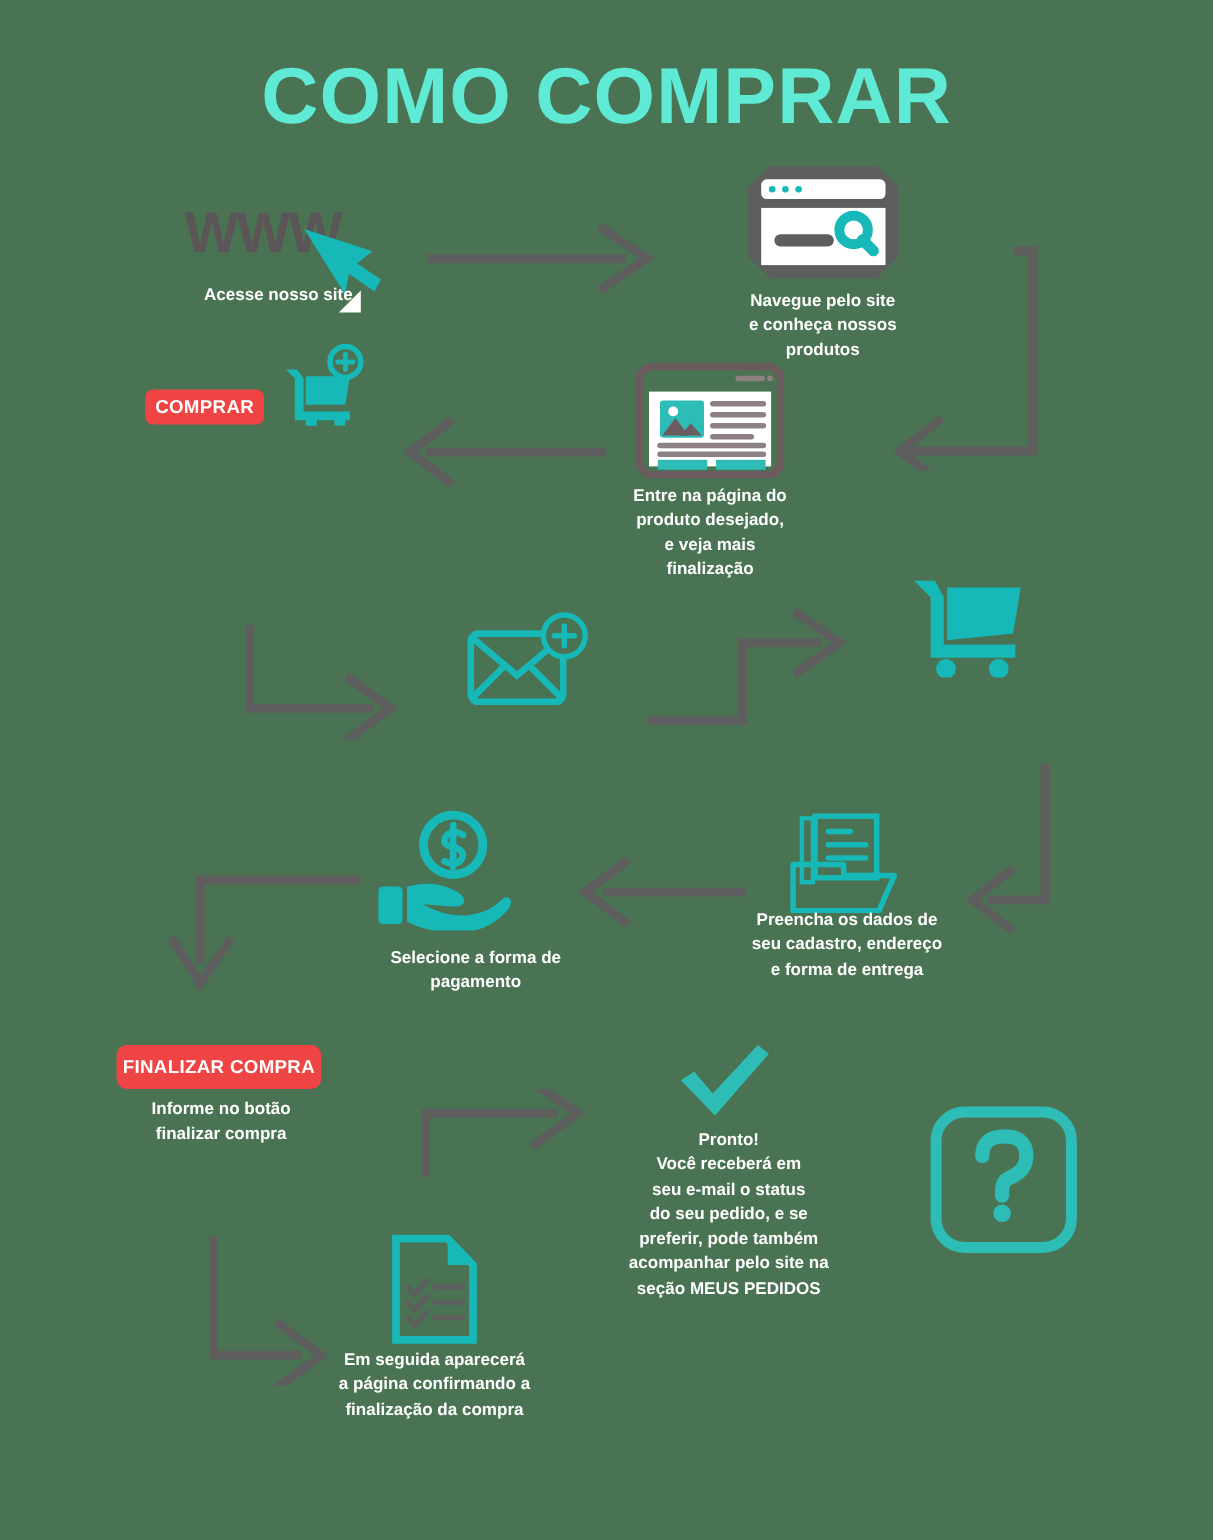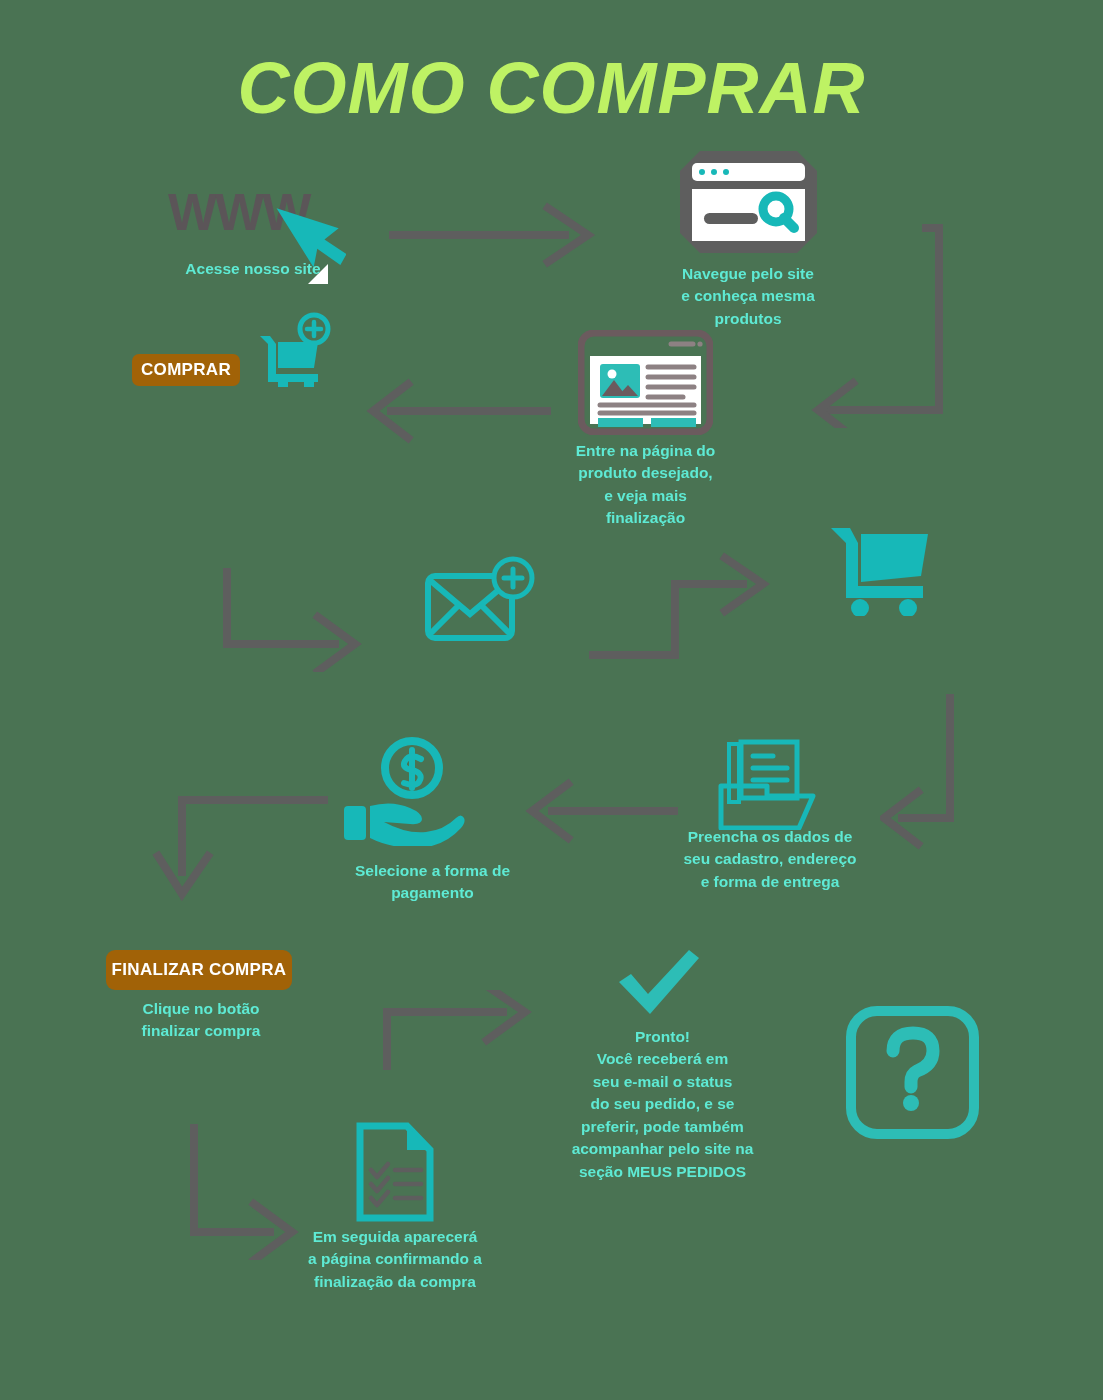--- a/index.html
+++ b/index.html
@@ -10,41 +10,40 @@
     overflow:hidden;
     position:relative;
   }
   .stage{position:absolute;inset:0;}
   .abs{position:absolute;}
 
   
   #title{
     left:0;top:52px;width:1103px;
     text-align:center;
-    color:#bef264;
+    color:#5eead4;
     font-size:72px;
     font-weight:bold;
     letter-spacing:1px;
     line-height:1;
-    font-style:italic;
   }
 
   
   .cap{
-    color:#5eead4;
+    color:#ffffff;
     font-size:15.5px;
     font-weight:bold;
     line-height:1.45;
     text-align:center;
     white-space:pre-line;
   }
 
   
   .pill{
-    background:#a16207;
+    background:#ef4444;
     color:#ffffff;
     border-radius:9px;
     font-weight:bold;
     display:flex;
     align-items:center;
     justify-content:center;
     letter-spacing:.3px;
   }
   #btn-comprar{left:132px;top:354px;width:108px;height:32px;font-size:17px;border-radius:7px;}
   #btn-finalizar{left:106px;top:950px;width:186px;height:40px;font-size:17px;}
@@ -96,21 +95,21 @@
     <rect x="28" y="66" width="54" height="11" rx="5.5" fill="#5e5e5e"></rect>
     <circle cx="100" cy="62" r="13" fill="none" stroke="#17b8b8" stroke-width="9"></circle>
     <circle cx="100" cy="62" r="4" fill="#ffffff"></circle>
     <line x1="108" y1="71" x2="118" y2="81" stroke="#17b8b8" stroke-width="10" stroke-linecap="round"></line>
     <path d="M4 4 L24 4 L4 24 Z" fill="#4a7353"></path>
     <path d="M141 4 L141 24 L121 4 Z" fill="#4a7353"></path>
     <path d="M4 106 L4 86 L24 106 Z" fill="#4a7353"></path>
     <path d="M141 106 L121 106 L141 86 Z" fill="#4a7353"></path>
   </svg>
   <div class="abs cap" style="left:648px;top:263px;width:200px">Navegue pelo site
-e conheça mesma
+e conheça nossos
 produtos</div>
 
   <svg class="abs arrow" style="left:786px;top:218px" width="170" height="210" viewBox="0 0 170 210">
     <g fill="none" stroke="#5e5e5e" stroke-width="8" stroke-linecap="square">
       <polyline points="140,10 153,10 153,192 40,192"></polyline>
       <polyline points="67,165 32,192 67,219"></polyline>
     </g>
   </svg>
 
   <svg class="abs ic" style="left:578px;top:330px" width="135" height="105" viewBox="0 0 135 105">
@@ -227,21 +226,21 @@
 pagamento</div>
 
   <svg class="abs arrow" style="left:152px;top:790px" width="180" height="120" viewBox="0 0 180 120">
     <g fill="none" stroke="#5e5e5e" stroke-width="8" stroke-linecap="square">
       <polyline points="172,10 30,10 30,82"></polyline>
       <polyline points="6,66 30,104 56,66"></polyline>
     </g>
   </svg>
 
   <div class="abs pill" id="btn-finalizar">FINALIZAR COMPRA</div>
-  <div class="abs cap" style="left:108px;top:998px;width:186px">Clique no botão
+  <div class="abs cap" style="left:108px;top:998px;width:186px">Informe no botão
 finalizar compra</div>
 
   <svg class="abs arrow" style="left:182px;top:1080px" width="160" height="180" viewBox="0 0 160 180">
     <g fill="none" stroke="#5e5e5e" stroke-width="8" stroke-linecap="square">
       <polyline points="12,48 12,152 88,152"></polyline>
       <polyline points="72,124 110,152 72,180"></polyline>
     </g>
   </svg>
 
   <svg class="abs ic" style="left:355px;top:1122px" width="80" height="100" viewBox="0 0 80 100">

